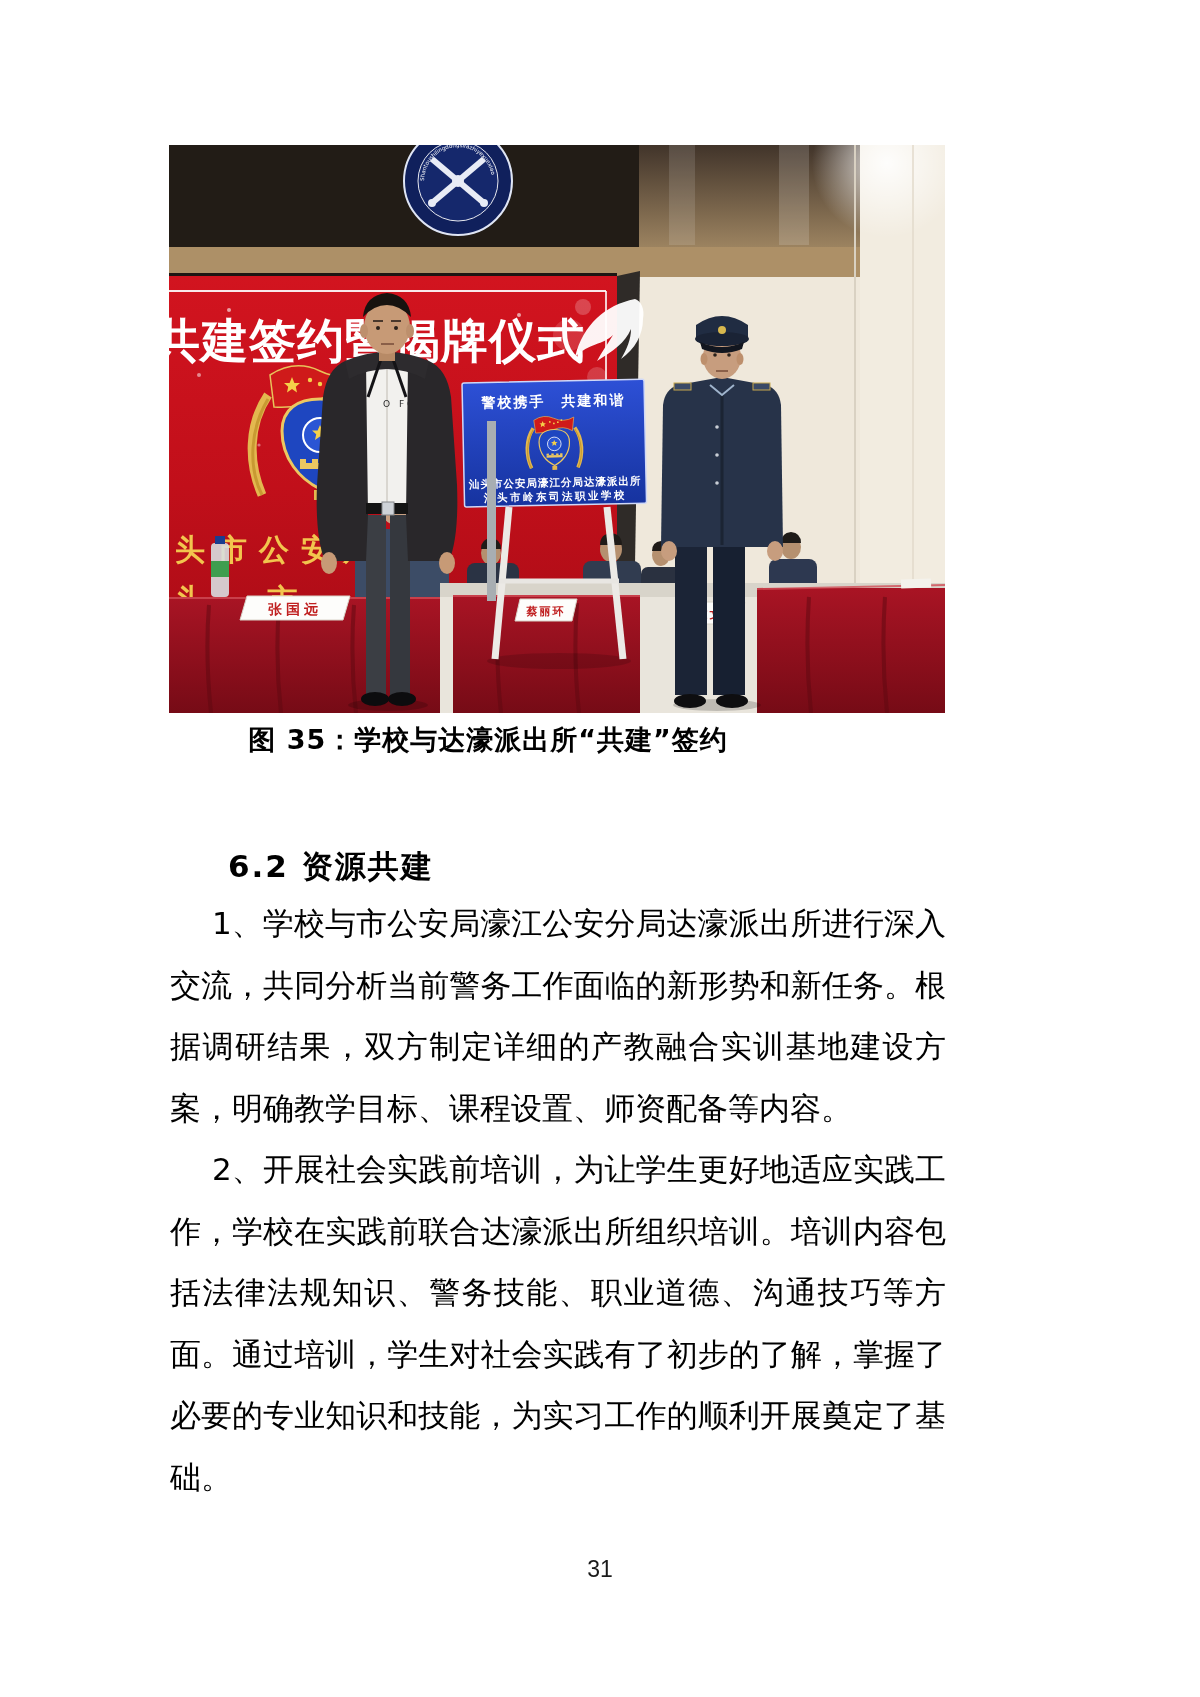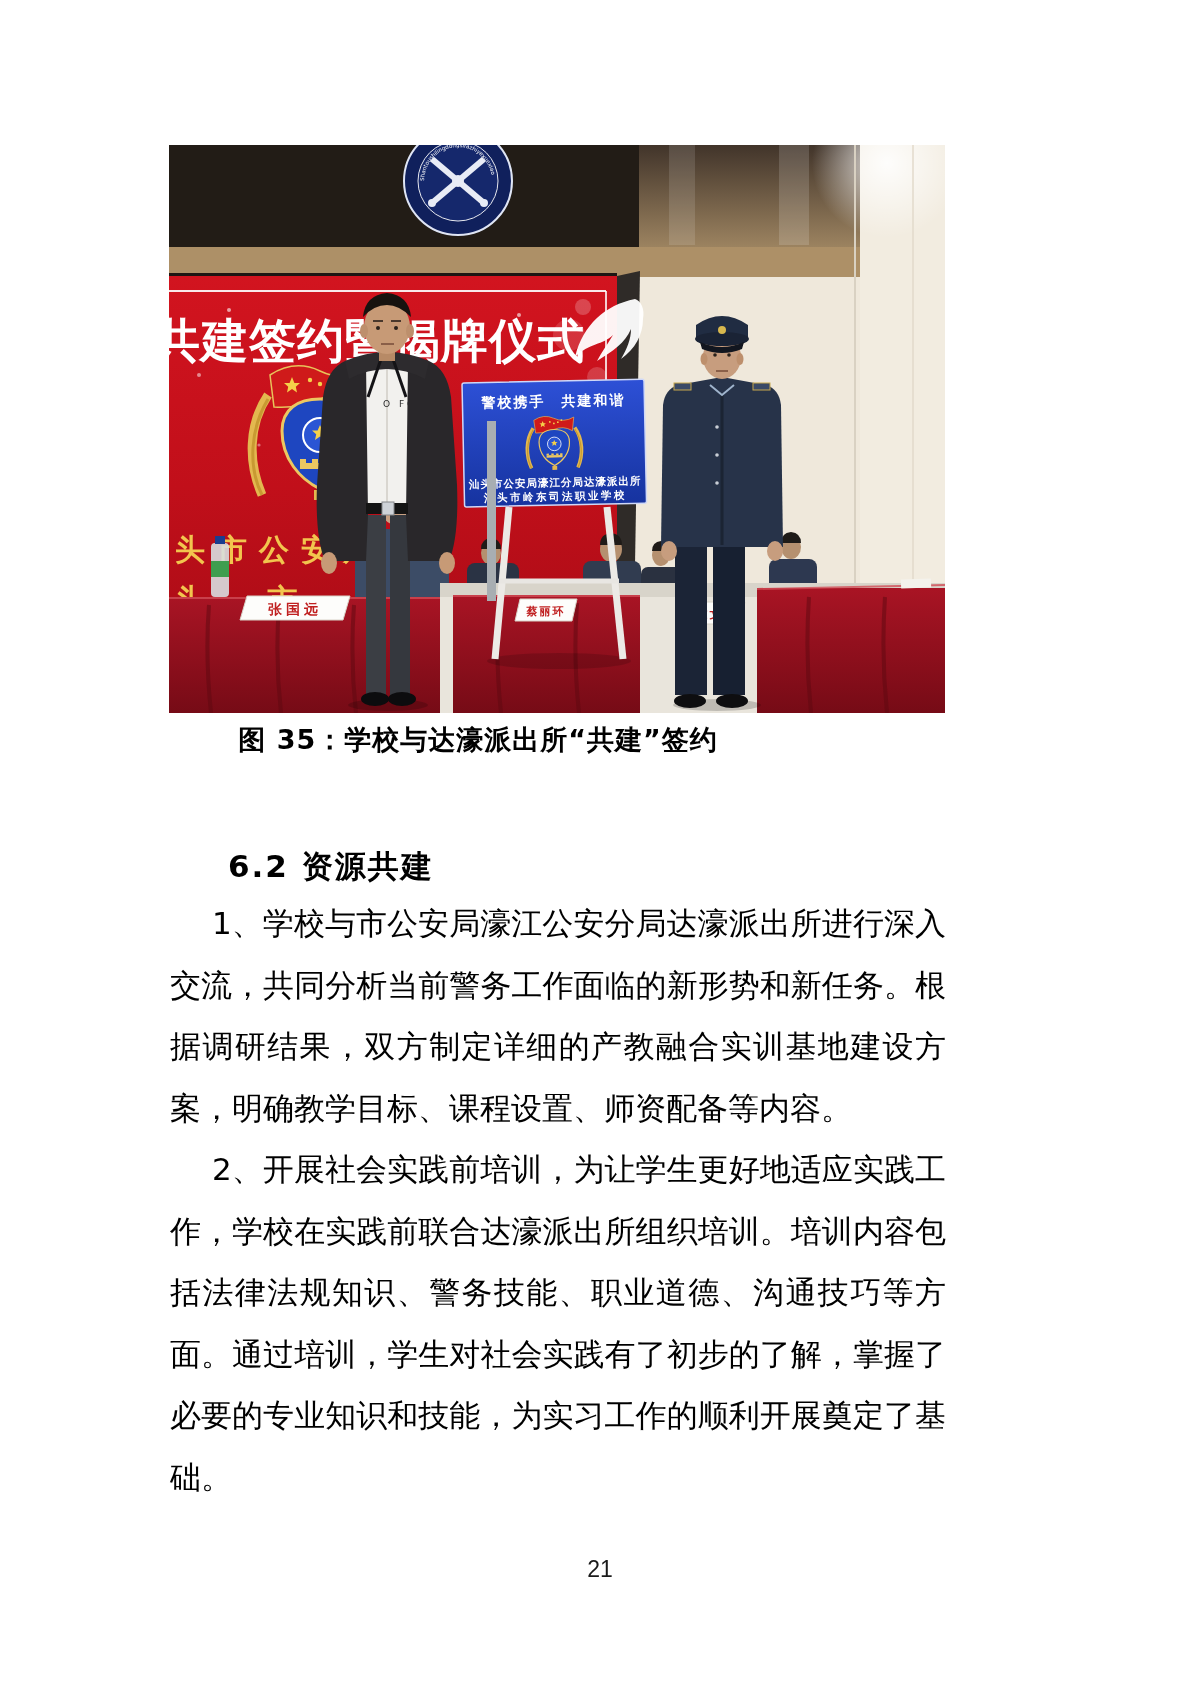--- a/index.html
+++ b/index.html
@@ -6,21 +6,21 @@
   .page{
     position:relative;width:1200px;height:1697px;background:#ffffff;overflow:hidden;
     font-family:"Liberation Serif","DejaVu Serif",serif;color:#000;
   }
   .photo-wrap{
     position:absolute;left:169px;top:145px;width:776px;height:568px;overflow:hidden;
     background:#efe8db;
   }
   .photo-wrap svg{display:block;width:100%;height:100%;}
   .fig-caption{
-    position:absolute;left:2px;top:722px;width:952px;text-align:center;
+    position:absolute;left:12px;top:722px;width:952px;text-align:center;
     font-size:27px;font-weight:bold;letter-spacing:1px;
     font-family:"DejaVu Sans","Liberation Sans",sans-serif;
   }
   .section-heading{
     position:absolute;left:220px;top:838px;margin:8px;
     font-size:31px;font-weight:bold;letter-spacing:2px;
     font-family:"DejaVu Sans","Liberation Sans",sans-serif;
   }
   .body-block{
     position:absolute;left:170px;top:893px;width:776px;
@@ -291,15 +291,15 @@
 
   <div class="fig-caption">图 35：学校与达濠派出所“共建”签约</div>
 
   <h2 class="section-heading">6.2 资源共建</h2>
 
   <div class="body-block">
     <p class="body-para">1、学校与市公安局濠江公安分局达濠派出所进行深入交流，共同分析当前警务工作面临的新形势和新任务。根据调研结果，双方制定详细的产教融合实训基地建设方案，明确教学目标、课程设置、师资配备等内容。</p>
     <p class="body-para">2、开展社会实践前培训，为让学生更好地适应实践工作，学校在实践前联合达濠派出所组织培训。培训内容包括法律法规知识、警务技能、职业道德、沟通技巧等方面。通过培训，学生对社会实践有了初步的了解，掌握了必要的专业知识和技能，为实习工作的顺利开展奠定了基础。</p>
   </div>
 
-  <div class="page-number">21</div>
+  <div class="page-number">31</div>
 
 </div>
 
 </body></html>

